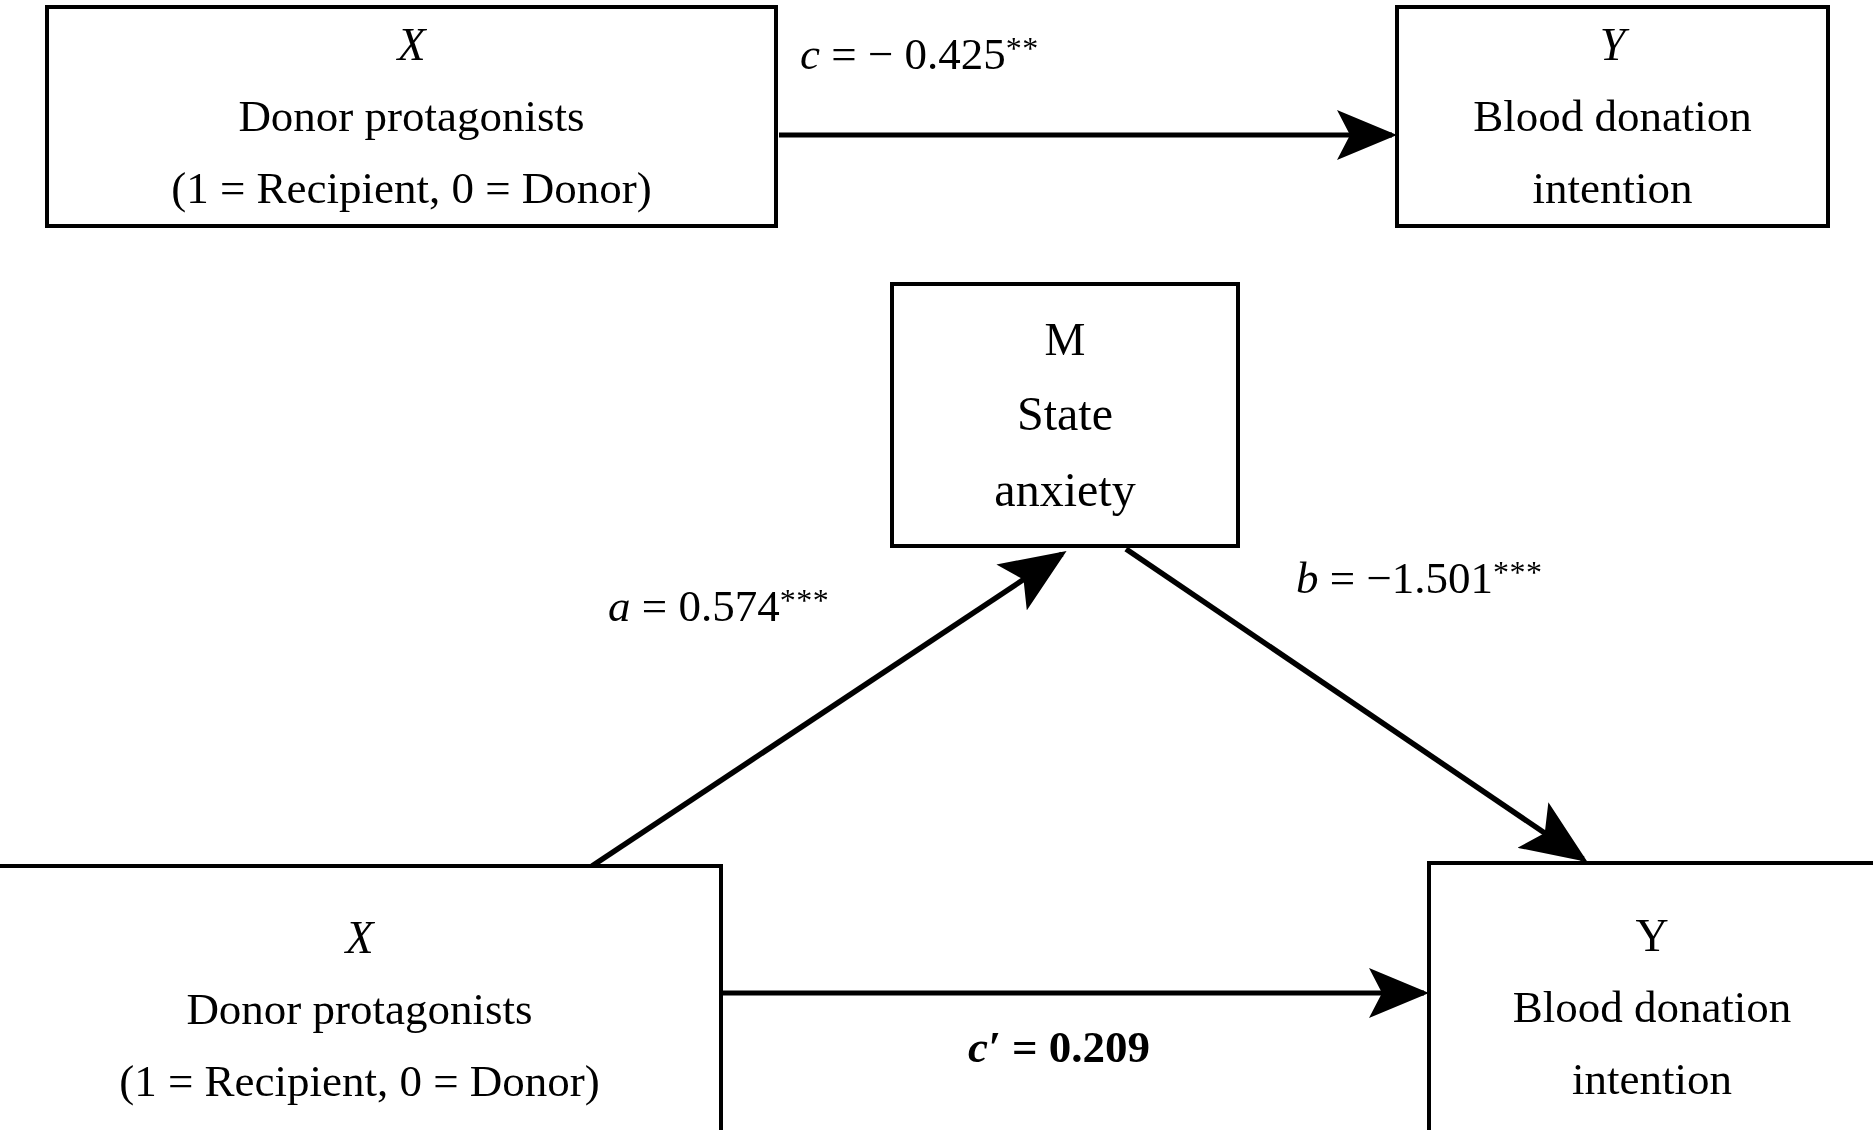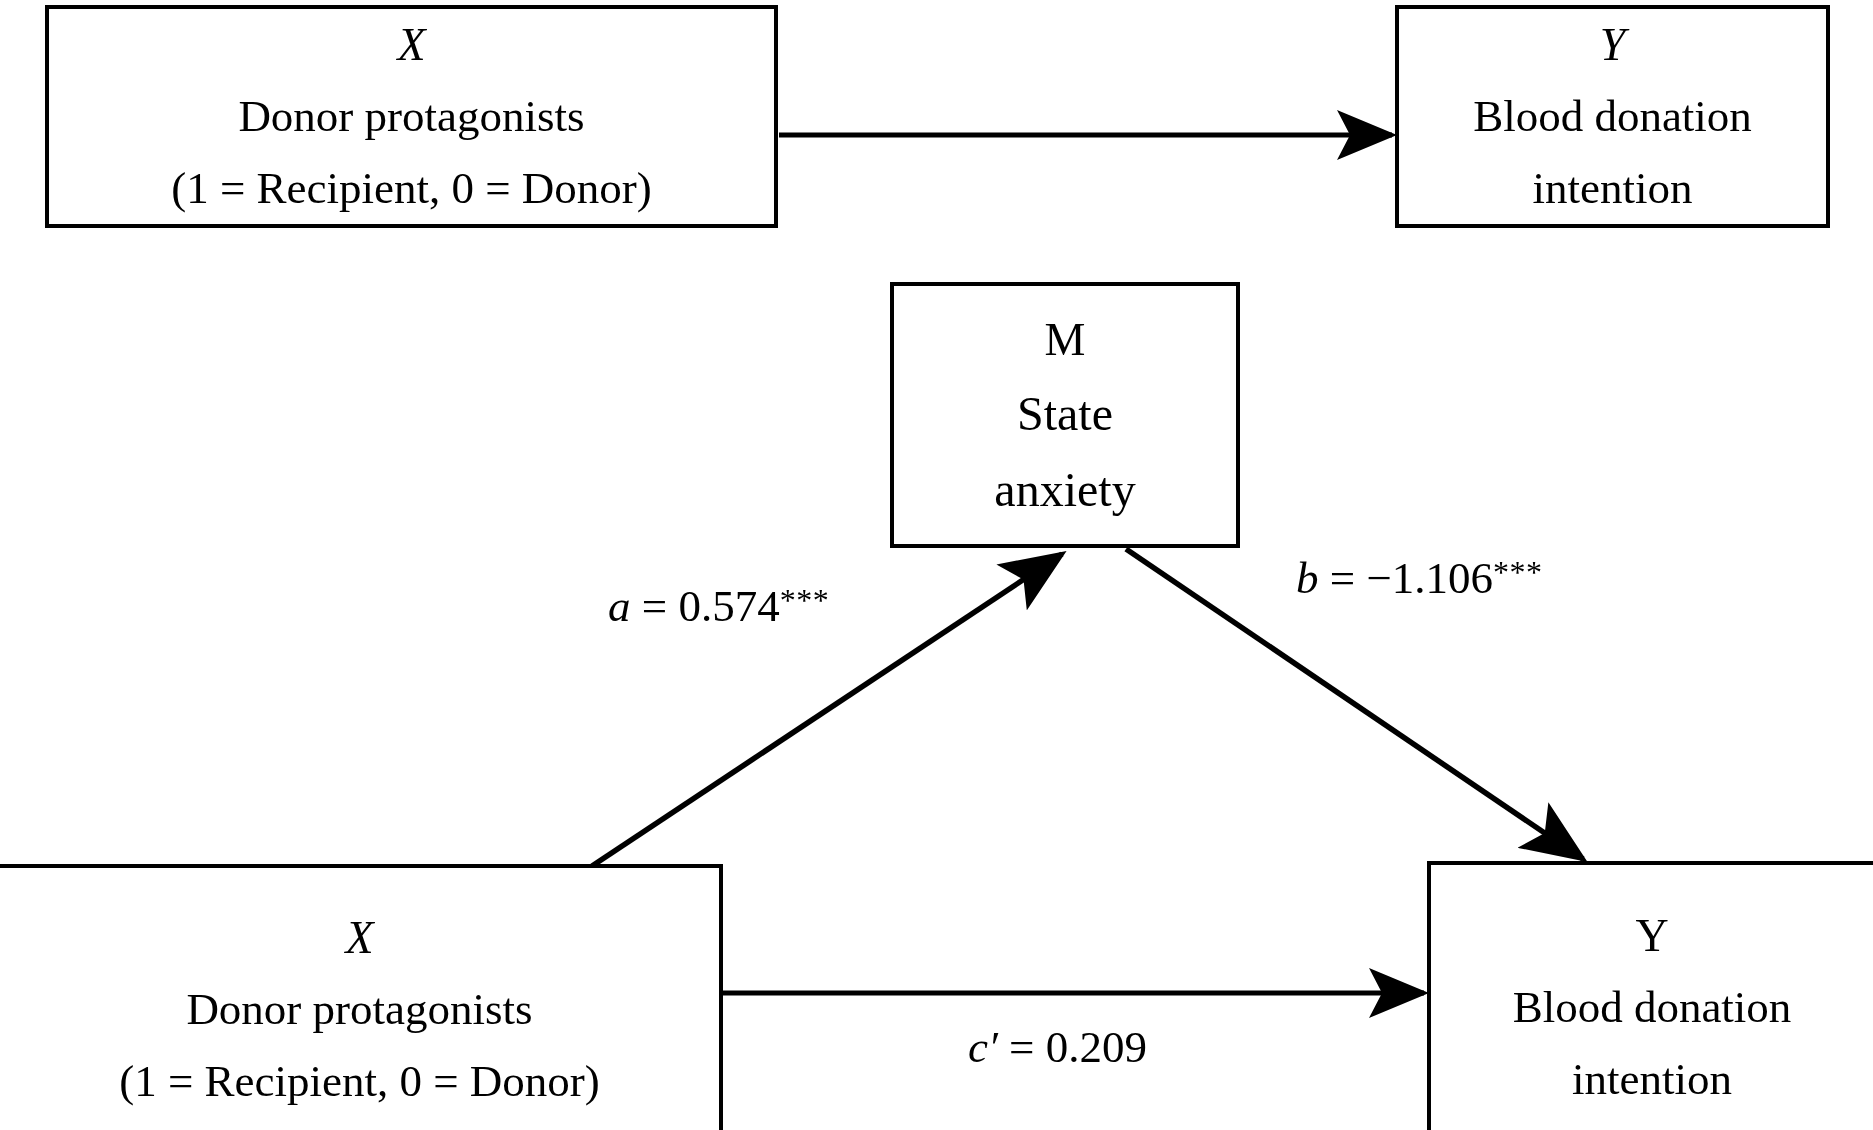--- a/index.html
+++ b/index.html
@@ -70,21 +70,21 @@
   }
   .path-label .stars {
     font-size: 32px;
     vertical-align: 10px;
     letter-spacing: 0.5px;
   }
 
   #label-c       { left: 800px;  top: 28px;  }
   #label-a       { left: 572px;  top: 580px; margin-left: 36px; }
   #label-b       { left: 1296px; top: 552px; }
-  #label-c-prime { left: 968px;  top: 1021px;}
+  #label-c-prime { left: 968px;  top: 1021px; font-weight: bold;}
 
   
   #arrow-layer {
     position: absolute;
     left: 0;
     top: 0;
     width: 1873px;
     height: 1130px;
     z-index: 2;
     pointer-events: none;
@@ -134,31 +134,36 @@
     <span class="node-line">Donor protagonists</span>
     <span class="node-line">(1 = Recipient, 0 = Donor)</span>
   </div>
 
   <div class="node-box" id="box-y-bottom">
     <span class="node-symbol">Y</span>
     <span class="node-line">Blood donation</span>
     <span class="node-line">intention</span>
   </div>
 
+  <div class="path-label" id="label-c">
+    <span class="sym">c</span>
+    <span>=</span>
+    <span>− 0.425</span><span class="stars">**</span>
+  </div>
 
   <div class="path-label" id="label-a">
     <span class="sym">a</span>
     <span>=</span>
     <span>0.574</span><span class="stars">***</span>
   </div>
 
   <div class="path-label" id="label-b">
     <span class="sym">b</span>
     <span>=</span>
-    <span>−1.106</span><span class="stars">***</span>
+    <span>−1.501</span><span class="stars">***</span>
   </div>
 
   <div class="path-label" id="label-c-prime">
     <span class="sym">c′</span>
     <span>=</span>
     <span>0.209</span><span class="stars"></span>
   </div>
 
 </div>
 

